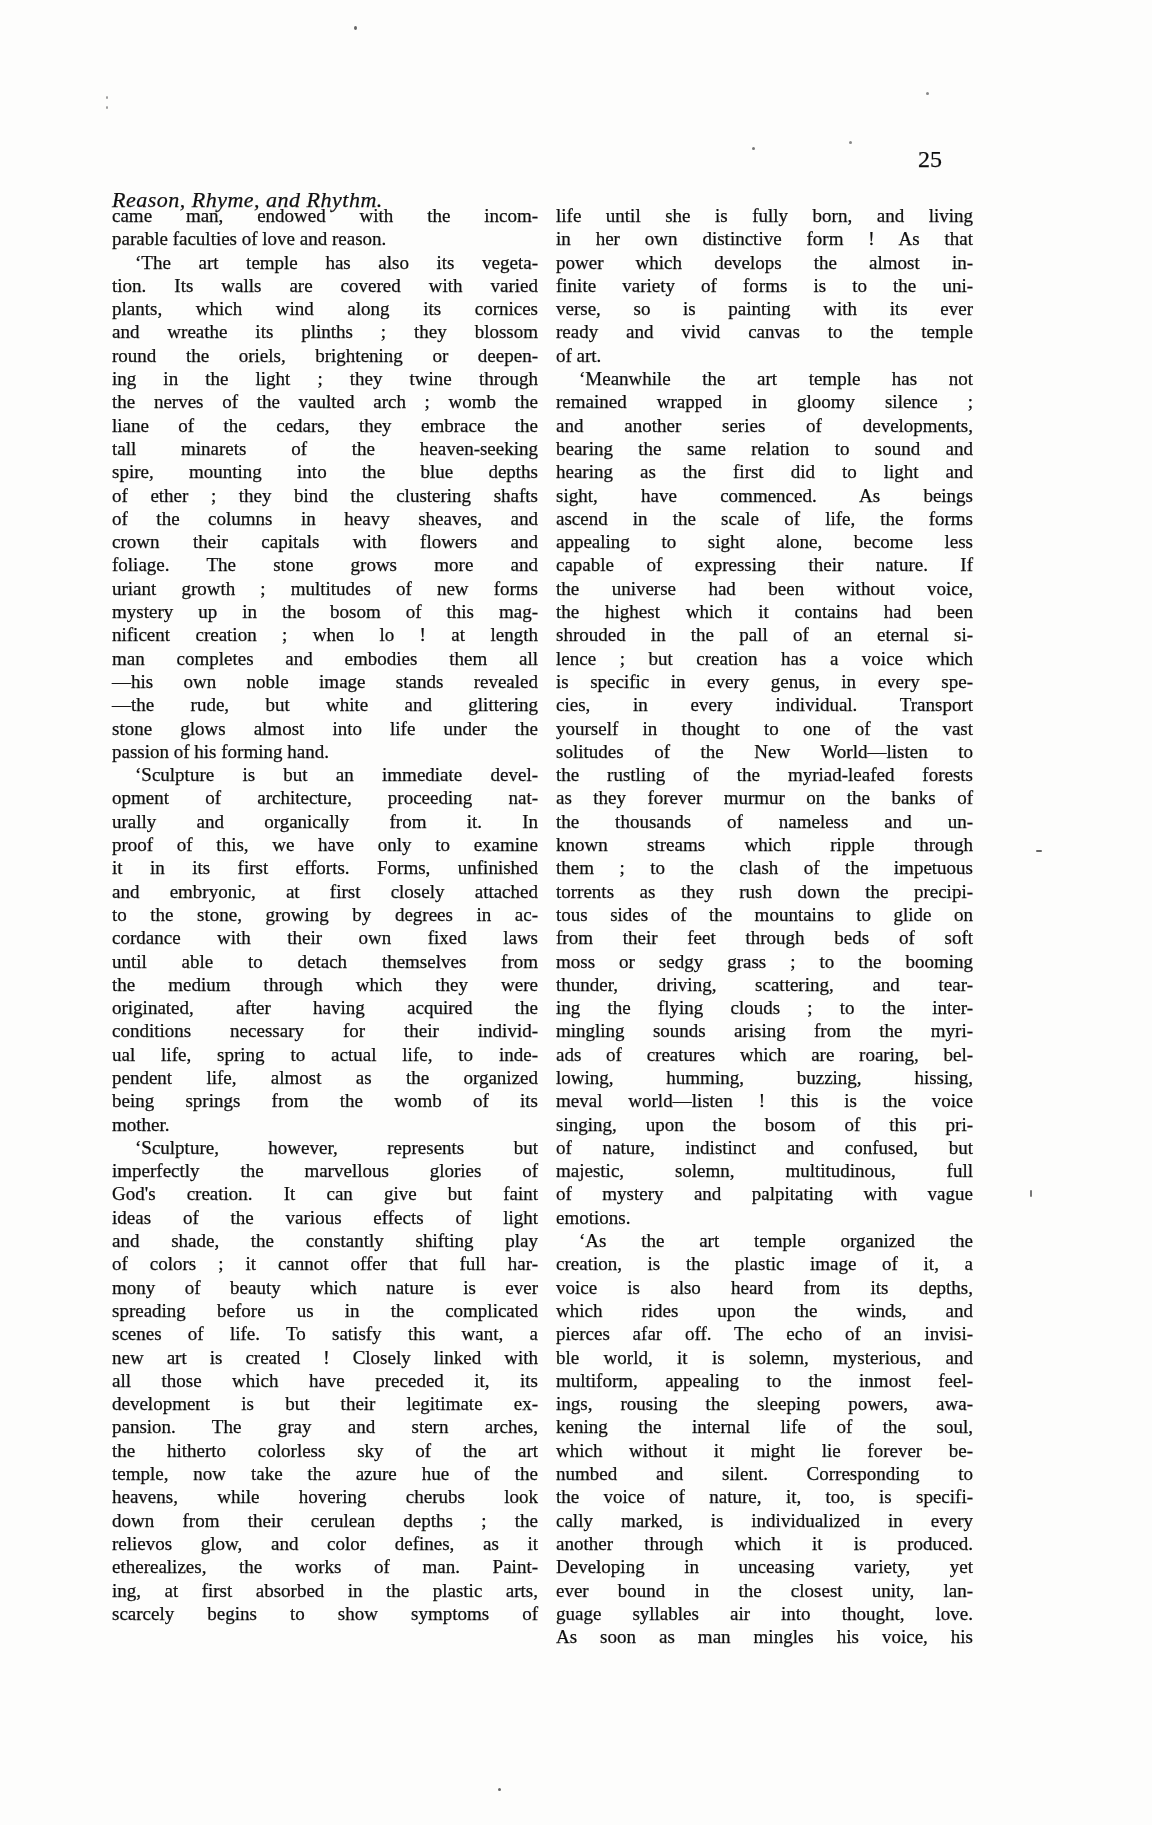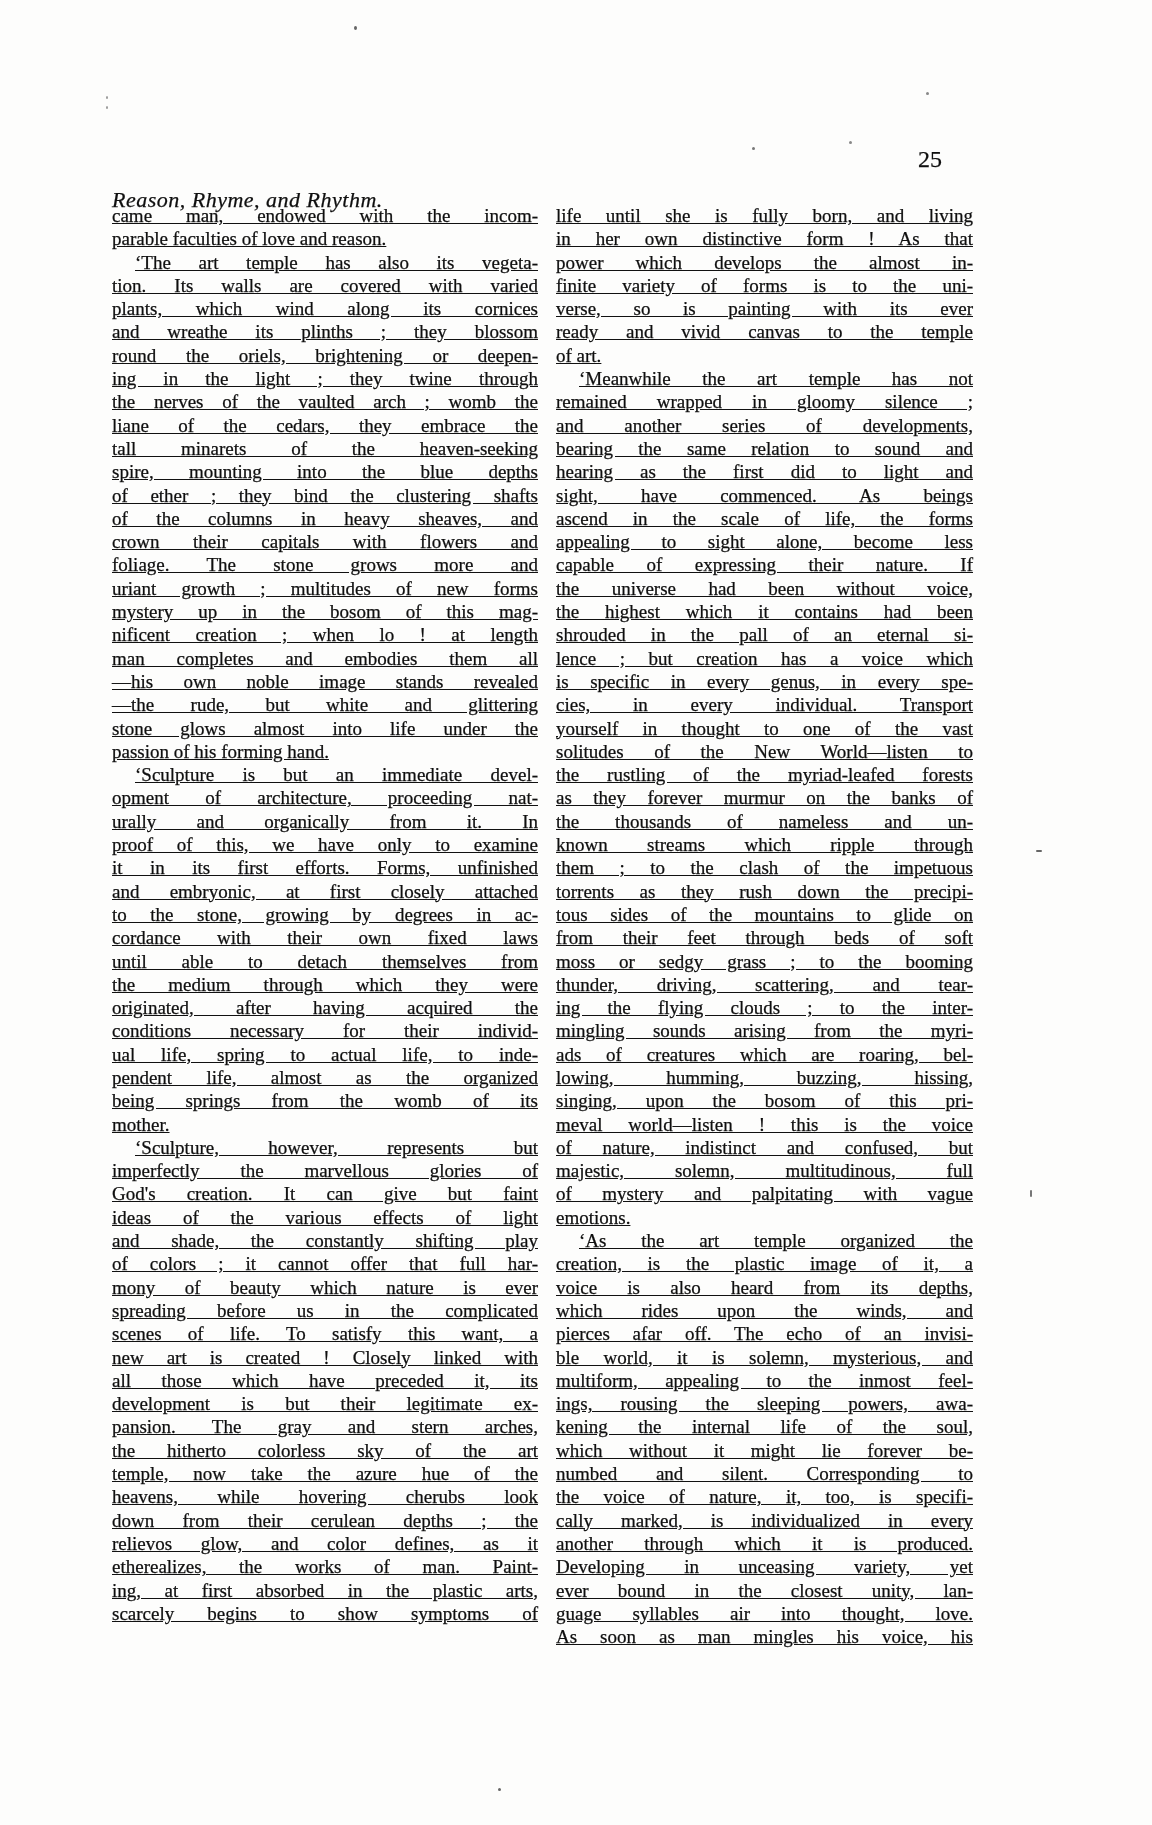--- a/index.html
+++ b/index.html
@@ -33,21 +33,20 @@
     left: 806px;
     font-size: 24px;
     font-style: normal;
   }
   .columns {
     position: absolute;
     top: 204px;
     left: 112px;
     display: flex;
     gap: 18px;
-    text-decoration: underline;
   }
   .column { display: block; }
   .col-left  { width: 426px; }
   .col-right { width: 417px; }
   .line {
     font-size: 19px;
     line-height: 23.3px;
     text-align: justify;
     text-align-last: justify;
   }
@@ -170,22 +169,22 @@
         <div class="line">them ; to the clash of the impetuous</div>
         <div class="line">torrents as they rush down the precipi-</div>
         <div class="line">tous sides of the mountains to glide on</div>
         <div class="line">from their feet through beds of soft</div>
         <div class="line">moss or sedgy grass ; to the booming</div>
         <div class="line">thunder, driving, scattering, and tear-</div>
         <div class="line">ing the flying clouds ; to the inter-</div>
         <div class="line">mingling sounds arising from the myri-</div>
         <div class="line">ads of creatures which are roaring, bel-</div>
         <div class="line">lowing, humming, buzzing, hissing,</div>
+        <div class="line">meval world—listen ! this is the voice</div>
         <div class="line">singing, upon the bosom of this pri-</div>
-        <div class="line">meval world—listen ! this is the voice</div>
         <div class="line">of nature, indistinct and confused, but</div>
         <div class="line">majestic, solemn, multitudinous, full</div>
         <div class="line">of mystery and palpitating with vague</div>
         <div class="line para-end">emotions.</div>
         <div class="line indent">‘As the art temple organized the</div>
         <div class="line">creation, is the plastic image of it, a</div>
         <div class="line">voice is also heard from its depths,</div>
         <div class="line">which rides upon the winds, and</div>
         <div class="line">pierces afar off. The echo of an invisi-</div>
         <div class="line">ble world, it is solemn, mysterious, and</div>

